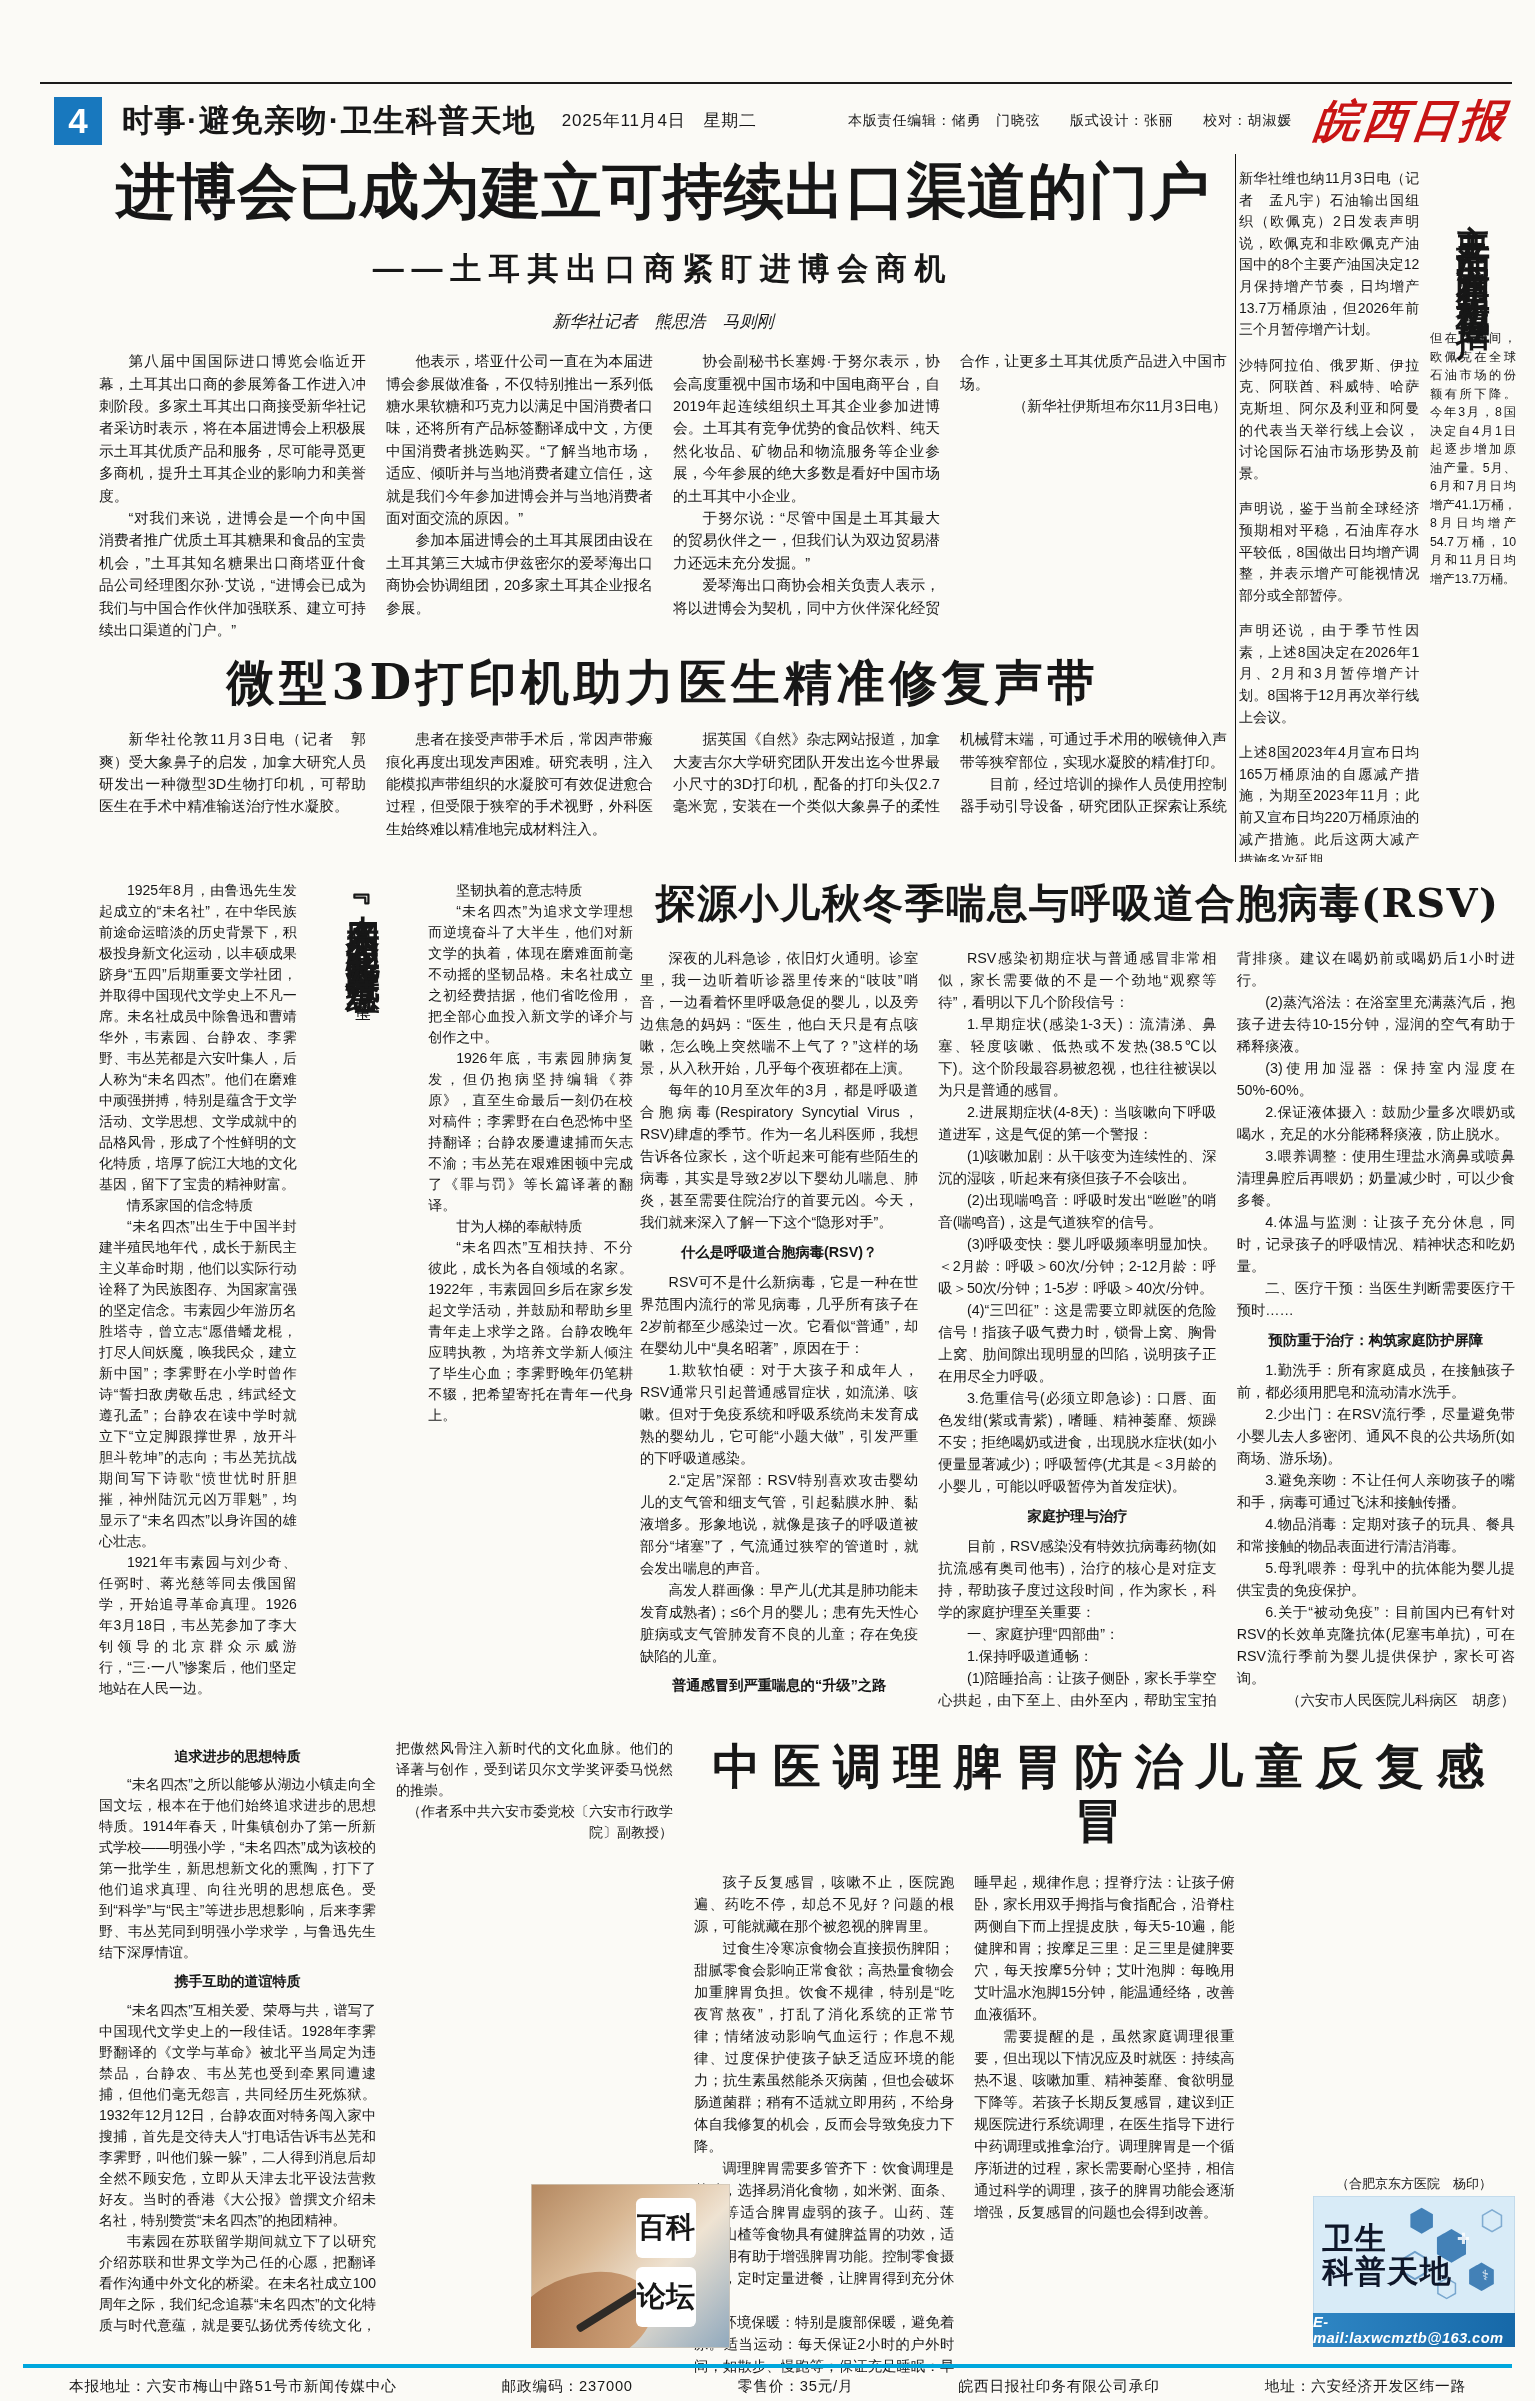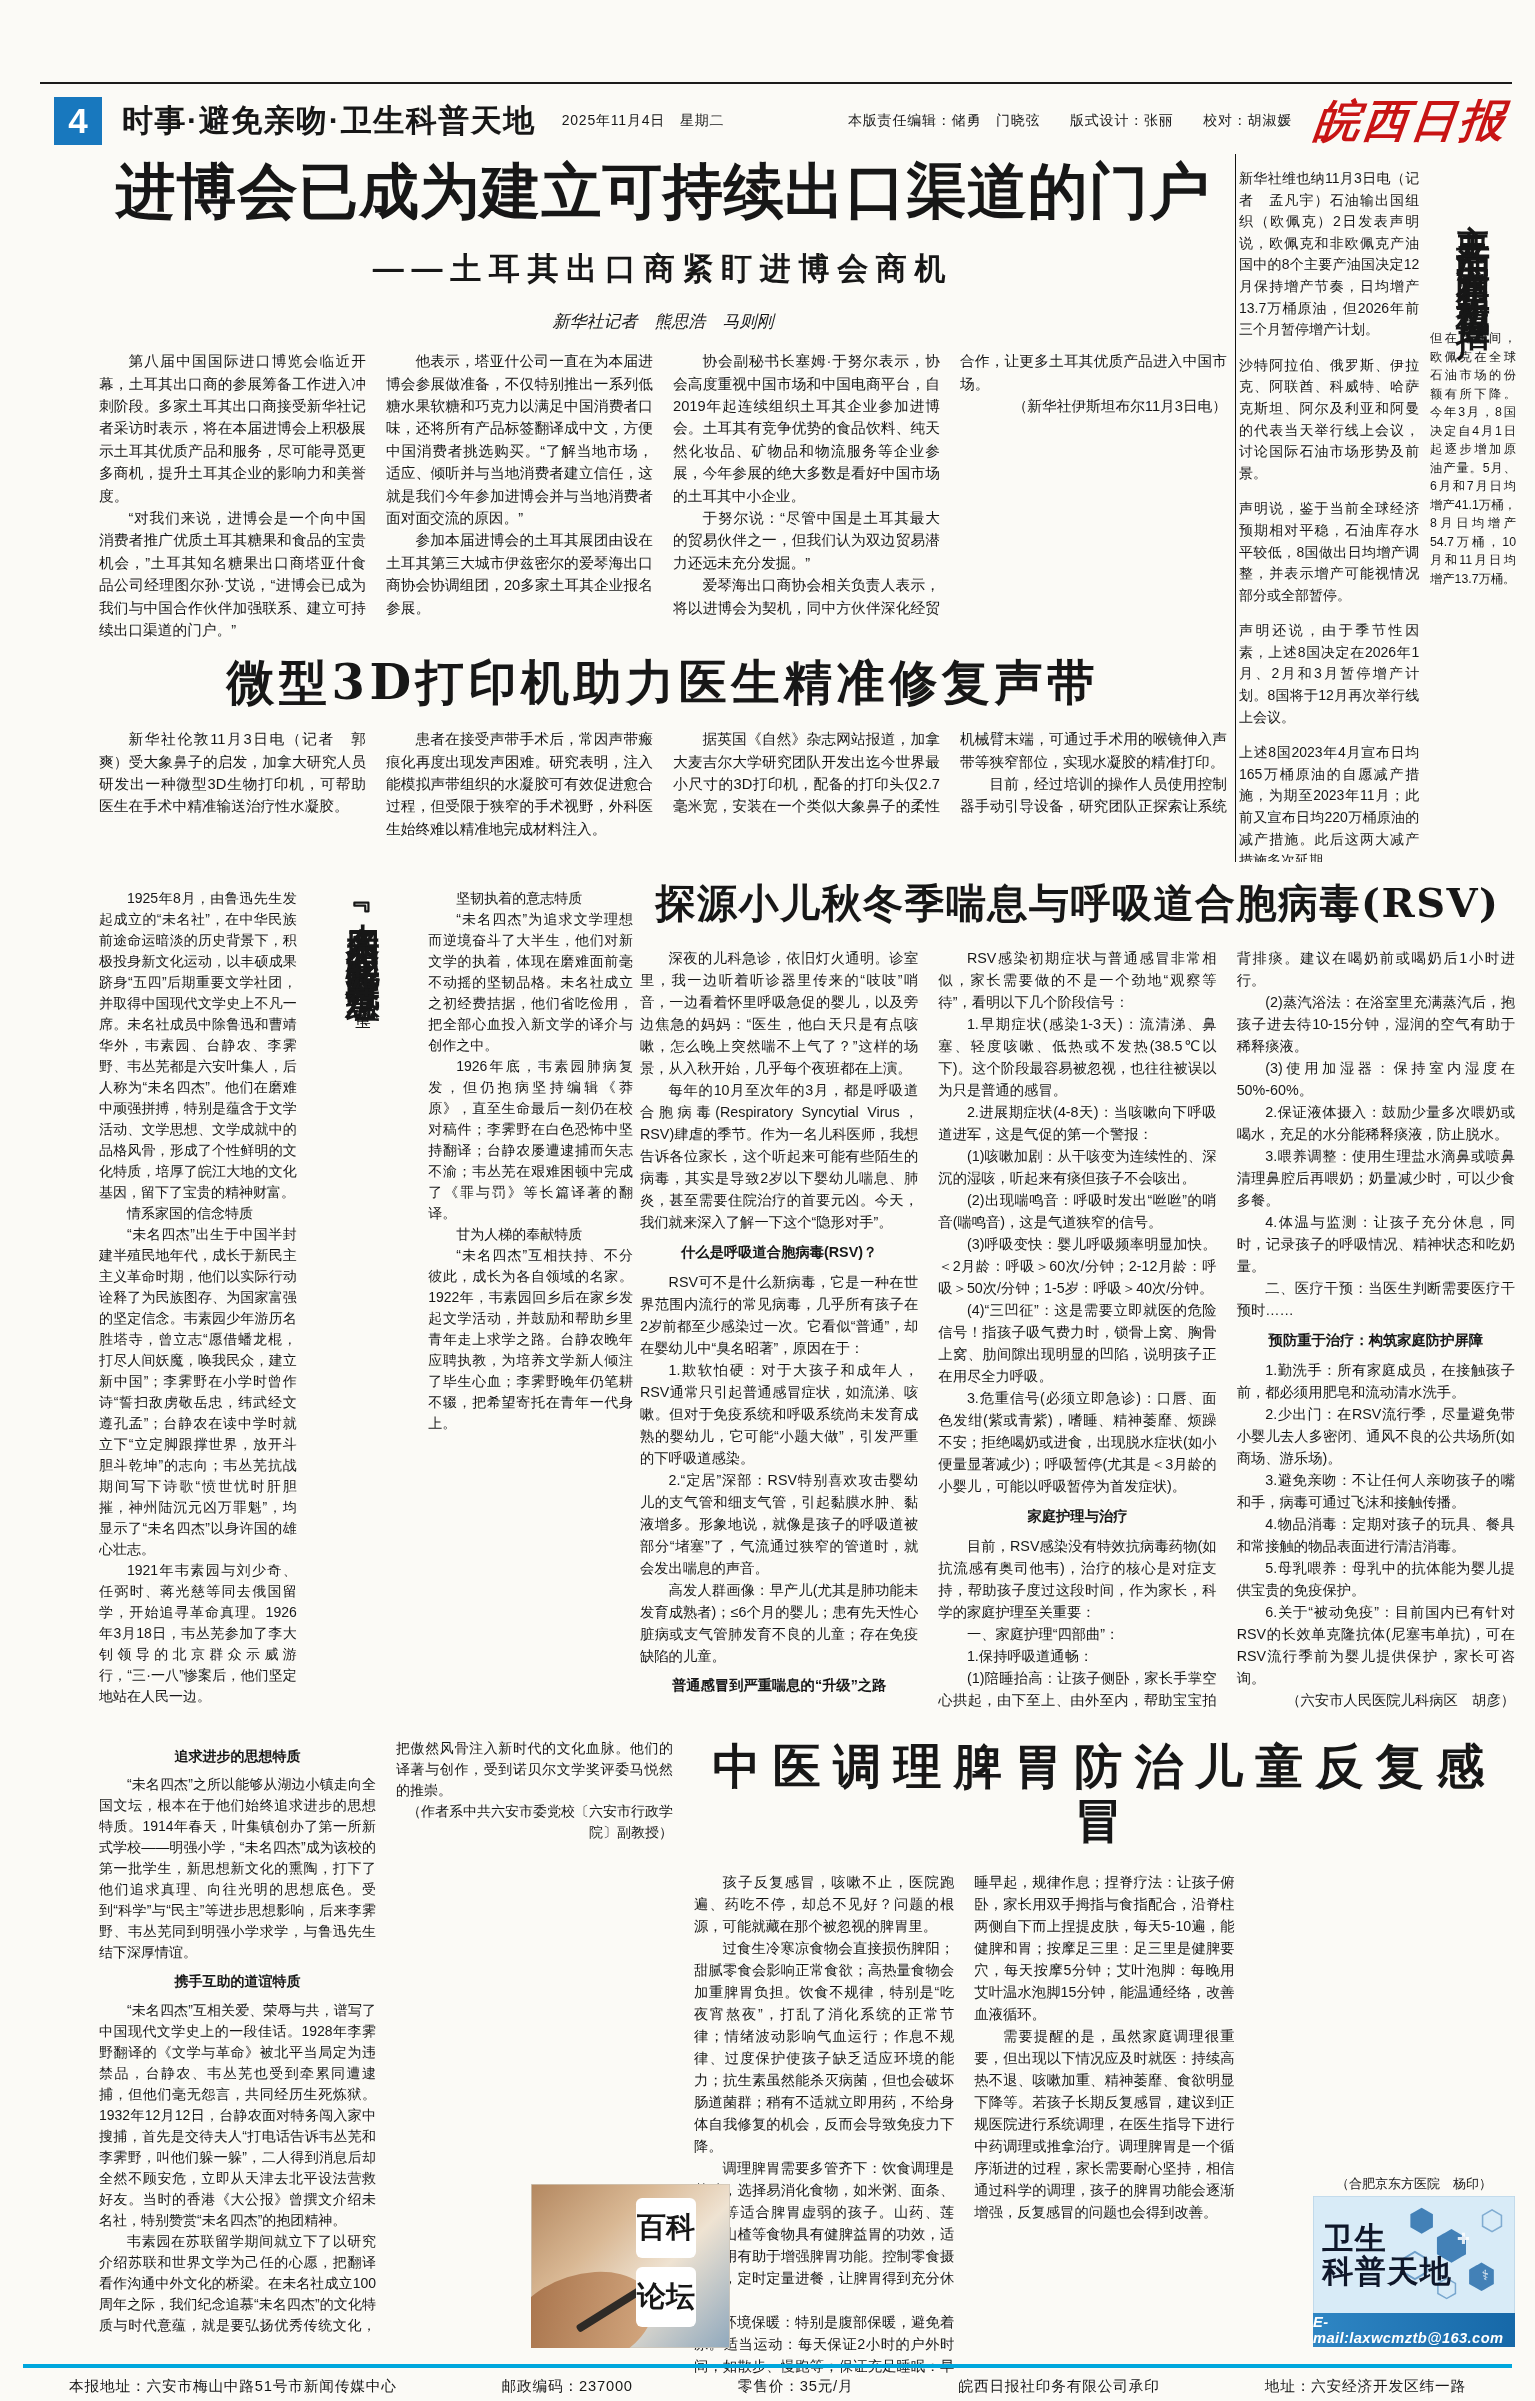--- a/index.html
+++ b/index.html
@@ -11,21 +11,21 @@
   }
   .abs{position:absolute;}
   .serif{font-family:"DejaVu Serif","Liberation Serif",serif;}
 
   
   .toprule{left:40px;top:82px;width:1472px;height:2.3px;background:#1b1b1b;}
   .header{left:40px;top:91px;width:1472px;height:59px;display:flex;align-items:center;}
   .pagenum{width:48px;height:48px;background:#1878be;color:#fff;font-size:35px;font-weight:bold;
     display:flex;align-items:center;justify-content:center;margin-left:14px;}
   .section-title{font-size:31px;font-weight:900;letter-spacing:1.5px;margin-left:20px;}
-  .pagedate{font-size:14px;margin-left:26px;letter-spacing:0.8px;}
+  .pagedate{font-size:17px;margin-left:26px;letter-spacing:0.8px;}
   .editors{font-size:14px;margin-left:auto;letter-spacing:0.8px;}
   .paperlogo{color:#c81414;font-size:45px;font-weight:900;font-style:italic;
     letter-spacing:3.1px;margin-left:23px;margin-right:4.6px;transform:skewX(-6deg);}
 
   
   .cols{column-gap:20px;text-align:justify;overflow:hidden;column-fill:auto;}
   .cols p, .flow p{margin:0;text-indent:2em;}
   .cols p.sub{font-weight:bold;text-indent:0;text-align:center;margin:7.7px 0;}
   .cols p.right{text-align:right;text-indent:0;}
   .headline{font-weight:900;text-align:center;line-height:1.12;}
@@ -46,21 +46,21 @@
     line-height:1.15;margin-top:43px;}
   .oil-tail{font-size:12.3px;line-height:18.5px;text-align:justify;margin-top:12.3px;overflow:hidden;}
   .oil-tail p{text-indent:0;}
 
   
   .printer{left:99px;top:656px;width:1128px;}
   .printer .headline{font-size:48px;letter-spacing:4.6px;}
   .printer .cols{margin-top:18.5px;height:130px;column-count:4;font-size:14.7px;line-height:22.4px;}
 
   
-  .essay{left:99px;top:880px;width:534px;height:847px;display:flex;margin-top:8px;}
+  .essay{left:99px;top:880px;width:534px;height:847px;display:flex;}
   .essay-col{font-size:14px;line-height:21px;text-align:justify;overflow:hidden;height:847px;}
   .essay-col.c1{width:198px;}
   .essay-col.c2{width:205px;}
   .essay-title-box{width:113px;margin:0 9.3px;display:flex;flex-direction:column;align-items:center;}
   .essay-vtitle{writing-mode:vertical-rl;font-size:34px;font-weight:900;letter-spacing:4.6px;line-height:1.1;margin-top:3.1px;}
   .essay-author{writing-mode:vertical-rl;font-size:15.4px;letter-spacing:6.2px;margin-top:26px;}
   .essay-bottom{left:99px;top:1738px;width:574px;height:611px;column-count:2;font-size:14px;line-height:21px;}
 
   
   .rsv{left:640px;top:881px;width:875px;}

